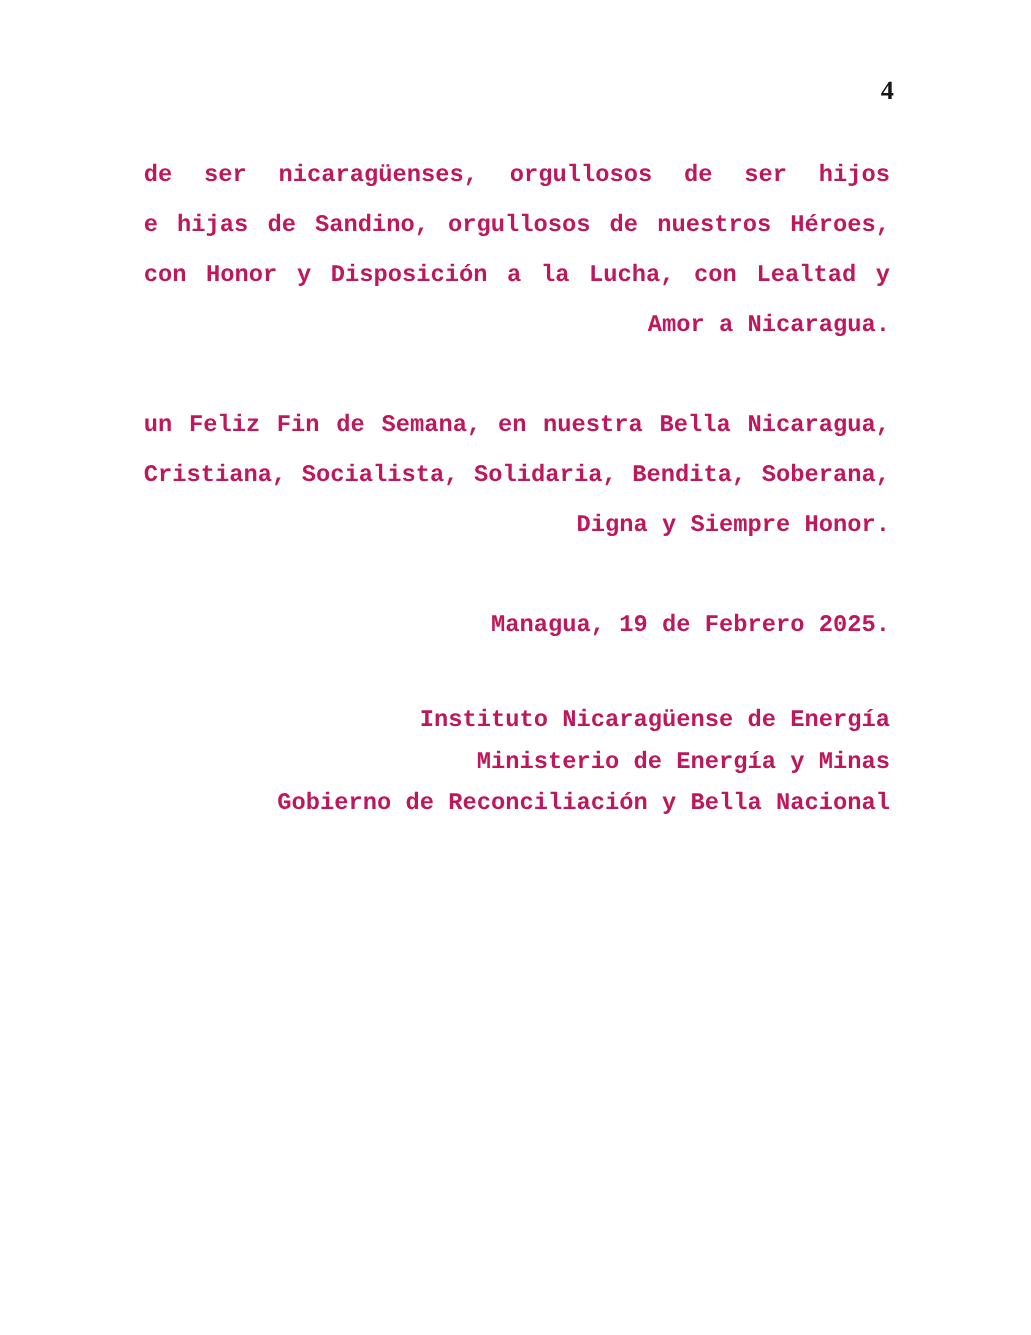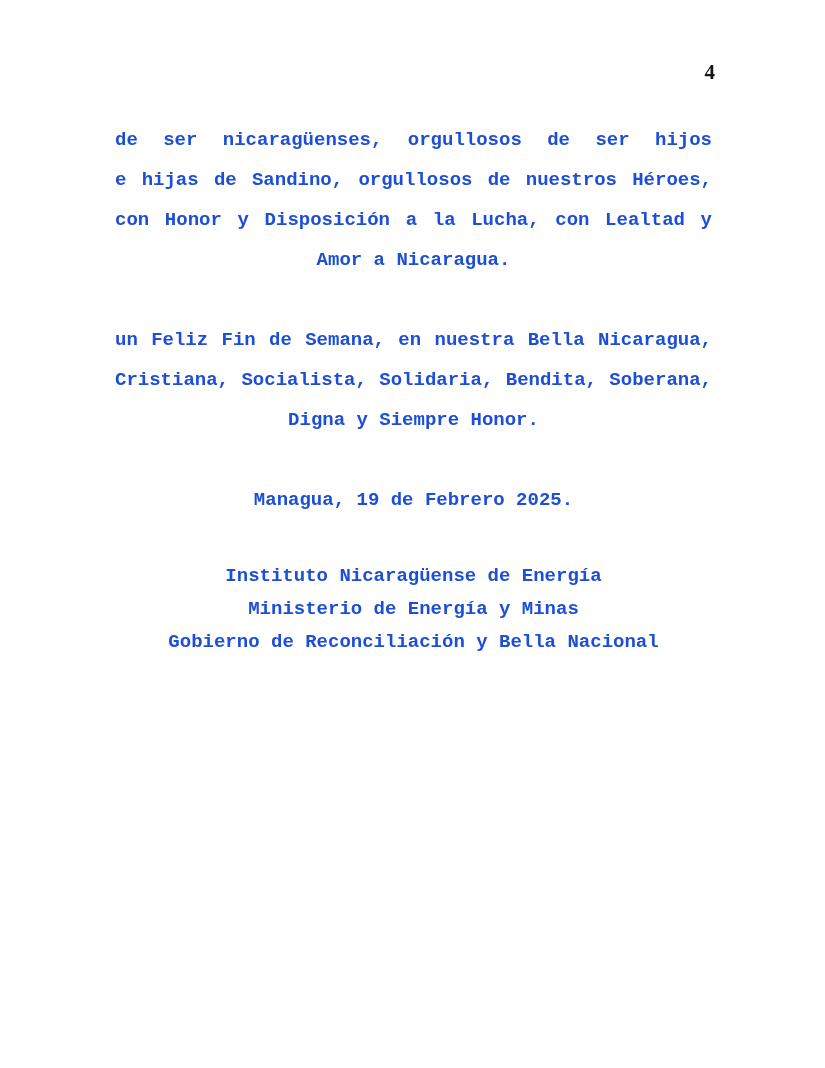--- a/index.html
+++ b/index.html
@@ -24,28 +24,28 @@
     font-weight: 700;
     color: #161616;
   }
   .content {
     position: absolute;
     left: 115px;
     top: 120px;
     width: 597px;
     font-size: 19px;
     font-weight: 700;
-    color: #1d4ed8;
+    color: #be185d;
   }
   .paragraph { margin-bottom: 40px; }
   .line {
     line-height: 40px;
     height: 40px;
     white-space: nowrap;
-    text-align: center;
+    text-align: right;
   }
   .line.justified {
     white-space: normal;
     text-align: justify;
     text-align-last: justify;
   }
   .dateline-block { margin-bottom: 40px; }
   .signature-block .line {
     line-height: 33px;
     height: 33px;

